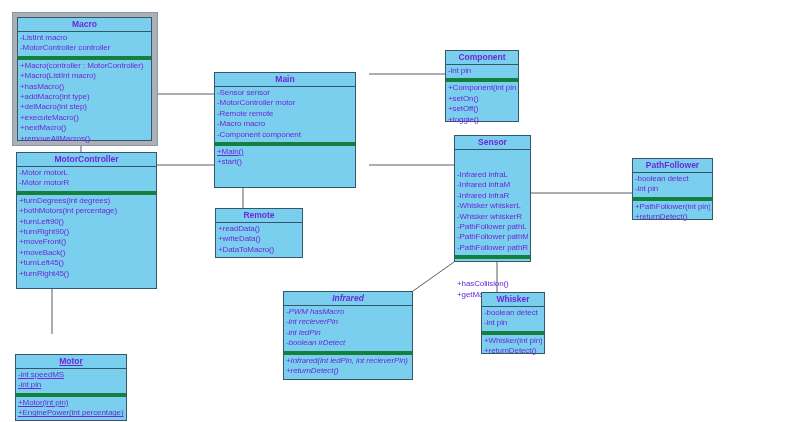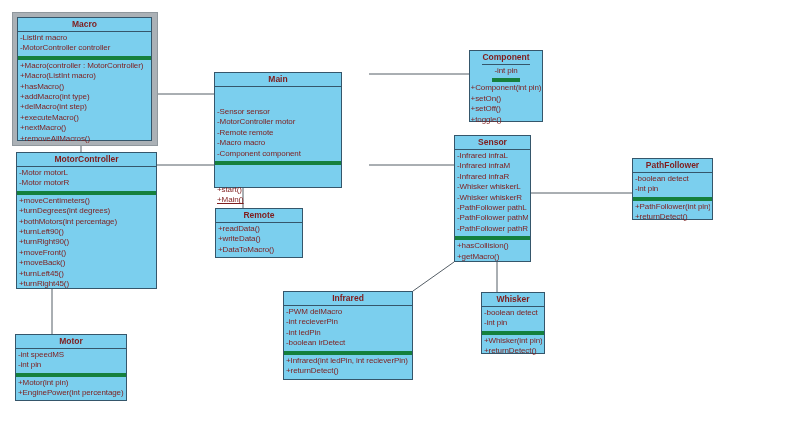--- a/index.html
+++ b/index.html
@@ -2,38 +2,38 @@
 <html><head>
 <meta charset="utf-8">
 <style>
   html,body{margin:0;padding:0;background:#ffffff;}
   body{width:800px;height:422px;position:relative;overflow:hidden;
        font-family:"Liberation Sans","DejaVu Sans",sans-serif;}
   #canvas{position:absolute;left:0;top:0;width:800px;height:422px;background:#ffffff;}
   #connector-layer{position:absolute;left:0;top:0;z-index:0;}
   .sel-frame{position:absolute;z-index:1;background:#abb1b6;border:1px solid #8f979d;box-sizing:border-box;}
   .uml-class{position:absolute;z-index:2;background:#7bcfee;border:1px solid #35566b;
-             box-sizing:border-box;display:flex;flex-direction:column;color:#7f1d1d;}
+             box-sizing:border-box;display:flex;flex-direction:column;color:#6d28d9;}
   .cls-title{flex:none;height:13px;line-height:12px;font-size:8.5px;font-weight:bold;
              text-align:center;border-bottom:1px solid #35566b;overflow:hidden;}
   .cls-attrs{flex:none;border-bottom:4px solid #15803d;padding:1px 2px 2px 2px;}
   .cls-methods{flex:1;padding:1px 2px;}
   .line{font-size:8px;line-height:10.4px;letter-spacing:-0.1px;white-space:nowrap;overflow:hidden;}
   .u{text-decoration:underline;}
   
   #c-macro{left:17px;top:17px;width:135px;height:124px;}
   #frame-macro{left:12px;top:12px;width:146px;height:134px;}
   #c-motorcontroller{left:16px;top:152px;width:141px;height:137px;}
-  #c-motor{left:15px;top:334px;width:112px;height:67px;}
-  #c-main{left:214px;top:72px;width:128px;height:116px;gap:19px;}
+  #c-motor{left:15px;top:354px;width:112px;height:67px;text-decoration:underline;}
+  #c-main{left:214px;top:72px;width:142px;height:116px;}
   #c-remote{left:215px;top:208px;width:88px;height:50px;justify-content:space-between;}
-  #c-component{left:469px;top:50px;width:74px;height:72px;align-items:center;}
-  #c-sensor{left:454px;top:135px;width:77px;height:127px;}
+  #c-component{left:445px;top:50px;width:74px;height:72px;}
+  #c-sensor{left:454px;top:135px;width:77px;height:127px;gap:19px;}
   #c-pathfollower{left:632px;top:158px;width:81px;height:62px;}
-  #c-infrared{left:283px;top:291px;width:130px;height:89px;}
+  #c-infrared{left:283px;top:291px;width:130px;height:89px;font-style:italic;}
   #c-whisker{left:461px;top:292px;width:64px;height:62px;margin-left:20px;}
 </style>
 </head>
 <body>
 
 <div id="canvas">
 
   <svg id="connector-layer" width="800" height="422" viewBox="0 0 800 422">
     <line x1="152" y1="94" x2="214" y2="94" stroke="#555e66" stroke-width="1"></line>
     <line x1="81" y1="141" x2="81" y2="152" stroke="#555e66" stroke-width="1"></line>
@@ -67,21 +67,20 @@
     </div>
   </div>
 
   <div class="uml-class" id="c-motorcontroller">
     <div class="cls-title">MotorController</div>
     <div class="cls-attrs">
       <div class="line">-Motor motorL</div>
       <div class="line">-Motor motorR</div>
     </div>
     <div class="cls-methods">
-      <div class="line">+moveCentimeters()</div>
       <div class="line">+turnDegrees(int degrees)</div>
       <div class="line">+bothMotors(int percentage)</div>
       <div class="line">+turnLeft90()</div>
       <div class="line">+turnRight90()</div>
       <div class="line">+moveFront()</div>
       <div class="line">+moveBack()</div>
       <div class="line">+turnLeft45()</div>
       <div class="line">+turnRight45()</div>
     </div>
   </div>
@@ -101,22 +100,22 @@
   <div class="uml-class" id="c-main">
     <div class="cls-title">Main</div>
     <div class="cls-attrs">
       <div class="line">-Sensor sensor</div>
       <div class="line">-MotorController motor</div>
       <div class="line">-Remote remote</div>
       <div class="line">-Macro macro</div>
       <div class="line">-Component component</div>
     </div>
     <div class="cls-methods">
+      <div class="line u">+Main()</div>
       <div class="line">+start()</div>
-      <div class="line u">+Main()</div>
     </div>
   </div>
 
   <div class="uml-class" id="c-remote">
     <div class="cls-title">Remote</div>
     <div class="cls-methods">
       <div class="line">+readData()</div>
       <div class="line">+writeData()</div>
       <div class="line">+DataToMacro()</div>
     </div>
@@ -161,21 +160,21 @@
     </div>
     <div class="cls-methods">
       <div class="line">+PathFollower(int pin)</div>
       <div class="line">+returnDetect()</div>
     </div>
   </div>
 
   <div class="uml-class" id="c-infrared">
     <div class="cls-title">Infrared</div>
     <div class="cls-attrs">
-      <div class="line">-PWM delMacro</div>
+      <div class="line">-PWM hasMacro</div>
       <div class="line">-int recieverPin</div>
       <div class="line">-int ledPin</div>
       <div class="line">-boolean irDetect</div>
     </div>
     <div class="cls-methods">
       <div class="line">+Infrared(int ledPin, int recieverPin)</div>
       <div class="line">+returnDetect()</div>
     </div>
   </div>
 

